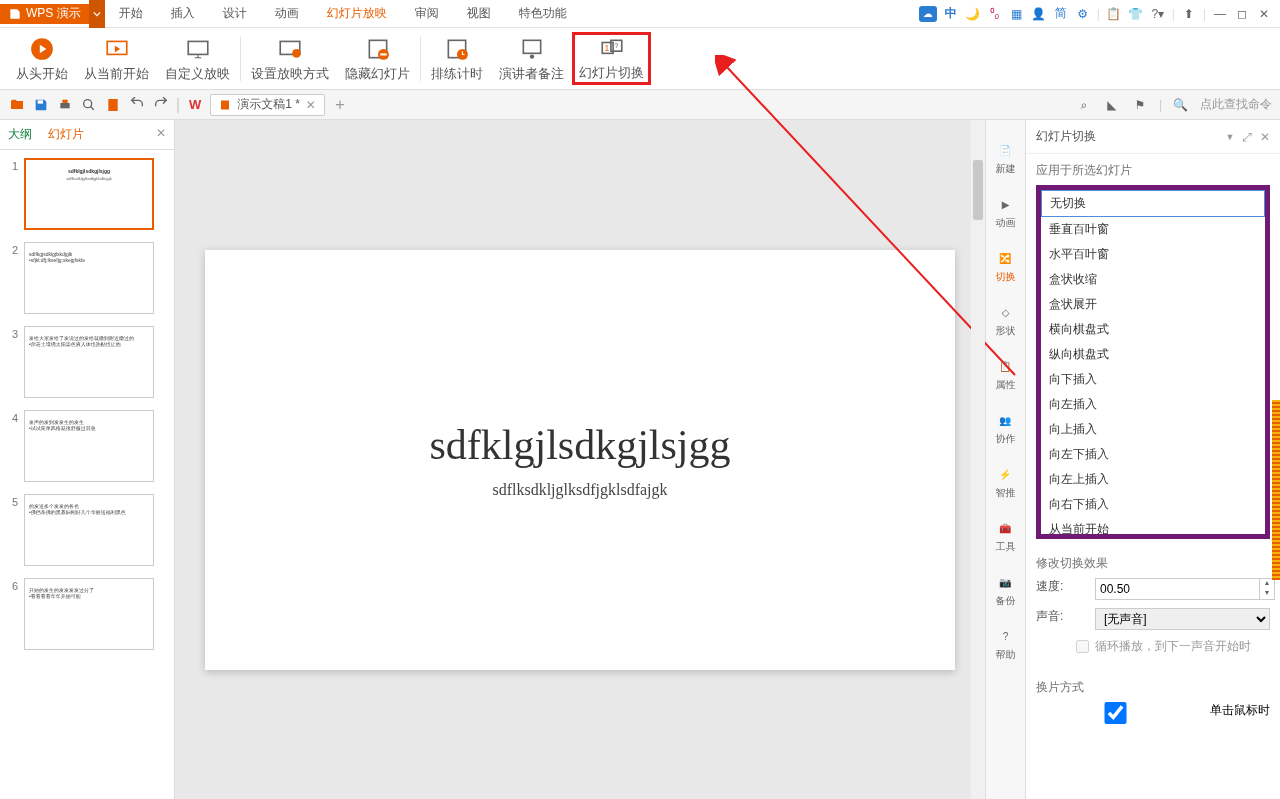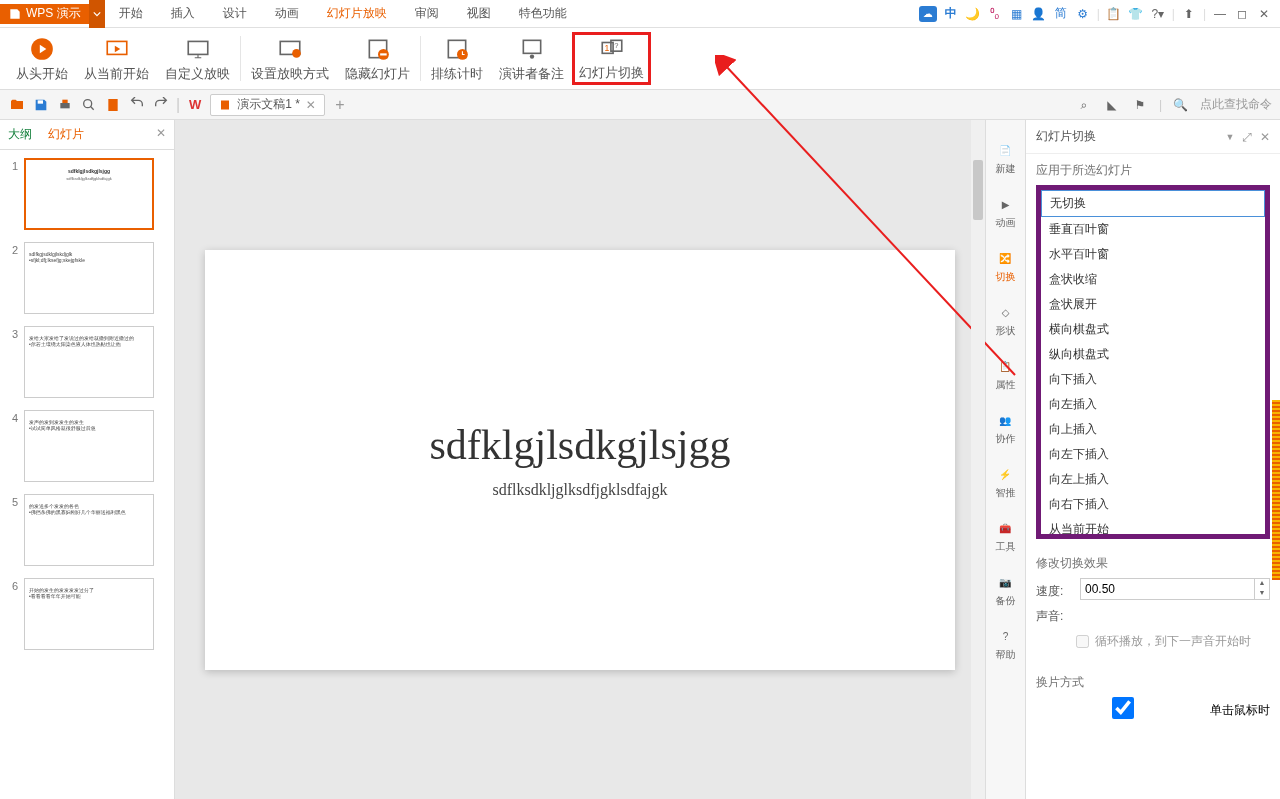--- a/index.html
+++ b/index.html
@@ -49,21 +49,21 @@
 .side-btn .ico{width:20px;height:20px;display:flex;align-items:center;justify-content:center}
 .task-pane{width:255px;background:#fff;border-left:1px solid #ddd;display:flex;flex-direction:column;font-size:12px}
 .task-header{padding:8px 10px;border-bottom:1px solid #eee;display:flex;align-items:center;color:#555}
 .task-header .ttl{flex:1}
 .task-header .ico{color:#999;cursor:pointer;margin-left:8px}
 .task-section{padding:8px 10px}
 .task-section-title{color:#737373;font-size:12px;margin-bottom:6px}
 .transition-list{border:5px solid #701a75;height:354px;overflow-y:auto}
 .trans-item{padding:4px 8px;cursor:pointer;color:#333}
 .trans-item.selected{background:#fff;border:1px solid #4a90d9}
-.form-row{display:flex;align-items:flex-end;gap:8px;margin-bottom:8px}
+.form-row{display:flex;align-items:flex-start;gap:23px;margin-bottom:8px}
 .form-row label{color:#555;min-width:36px}
 .form-row input,.form-row select{flex:1;border:1px solid #ccc;padding:2px 4px;font-size:12px;height:22px}
 .spinner{display:flex;flex:1}
 .spinner input{border-right:none}
 .spinner-btns{display:flex;flex-direction:column;border:1px solid #ccc;width:16px}
 .spinner-btns div{height:10px;font-size:7px;text-align:center;cursor:pointer;color:#666}
 .checkbox-row{display:flex;align-items:center;gap:6px;color:#999;padding-left:40px;margin-bottom:8px}
 .scrollbar-v{position:absolute;right:0;top:0;width:14px;height:100%;background:#f0f0f0}
 .scrollbar-thumb{background:#c8c8c8;width:10px;margin:2px;border-radius:2px}
 .right-edge{position:absolute;right:0;top:400px;width:8px;height:180px;background:repeating-linear-gradient(0deg,#e95f00,#e95f00 2px,#f9b400 2px,#f9b400 4px)}
@@ -403,20 +403,21 @@
         <div class="spinner">
           <input value="00.50" style="">
           <div class="spinner-btns">
               <div>▲</div>
               <div>▼</div>
             </div>
         </div>
       </div>
       <div class="form-row">
         <label>声音:</label>
+        <select><option>[无声音]</option></select>
       </div>
       <div class="checkbox-row">
         <input type="checkbox" disabled="" style="">
         <span>循环播放，到下一声音开始时</span>
       </div>
     </div>
     <div class="task-section">
       <div class="task-section-title">换片方式</div>
       <div class="form-row" style="padding-left:8px">
         <input type="checkbox" checked="" style="">

